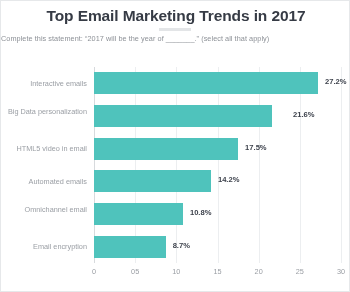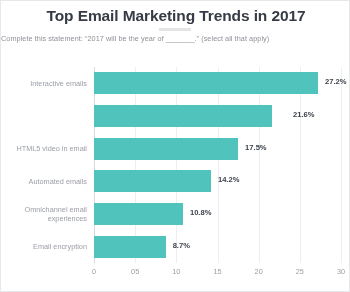--- a/index.html
+++ b/index.html
@@ -158,30 +158,30 @@
       <div class="bar-row" style="left: 93px; top: 234.667px; width: 247px;">
         <div class="bar" style="width: 71.63px; background: rgb(79, 195, 188);"></div>
         <div class="bar-value" style="left: 78.63px;">8.7%</div>
       </div>
     </div>
   <div id="cat-labels">
       <div class="cat-label" style="top: 77.5833px; right: 262px;">
         <div>Interactive emails</div>
       </div>
       <div class="cat-label" style="top: 105.5px; right: 262px;">
+        <div>Big Data personalization</div>
       </div>
       <div class="cat-label" style="top: 142.917px; right: 262px;">
         <div>HTML5 video in email</div>
       </div>
       <div class="cat-label" style="top: 175.583px; right: 262px;">
         <div>Automated emails</div>
       </div>
       <div class="cat-label" style="top: 203.5px; right: 262px;">
         <div>Omnichannel email</div>
-        <div>experiences</div>
       </div>
       <div class="cat-label" style="top: 240.917px; right: 262px;">
         <div>Email encryption</div>
       </div>
     </div>
   <div id="tick-labels">
       <div class="tick-label" style="left: 83px;">0</div>
       <div class="tick-label" style="left: 124.167px;">05</div>
       <div class="tick-label" style="left: 165.333px;">10</div>
       <div class="tick-label" style="left: 206.5px;">15</div>

